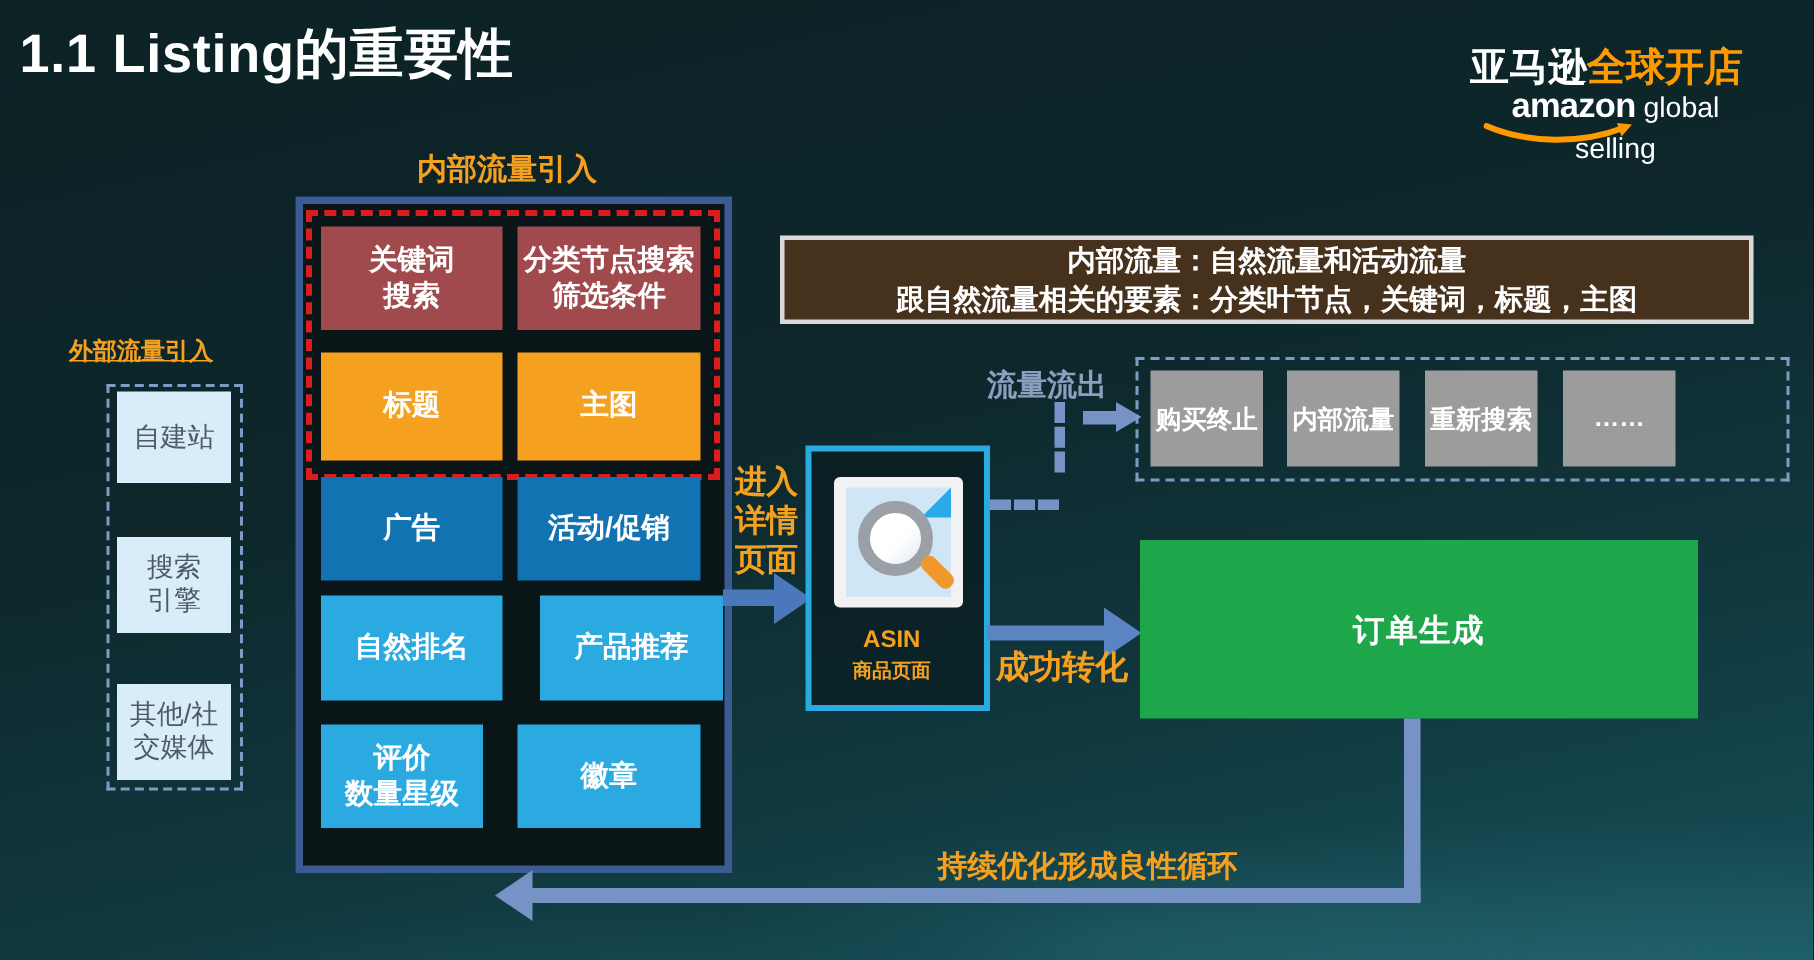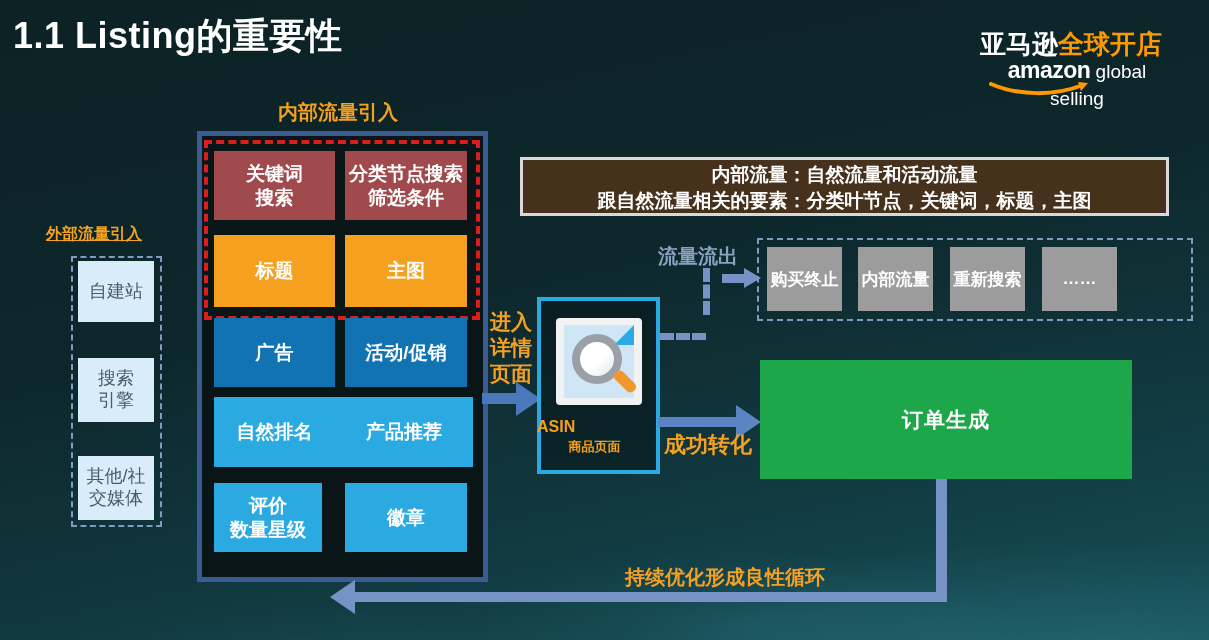--- a/index.html
+++ b/index.html
@@ -64,21 +64,21 @@
 
   
   .asin{left:537px;top:297px;width:115px;height:169px;border:4px solid var(--cyan);background:rgba(8,22,26,.55);}
   .asin-icon{left:556px;top:318px;width:86px;height:87px;background:#f2f2f2;border-radius:4px;}
   .asin-page{position:absolute;left:8px;top:7px;right:8px;bottom:7px;background:#cfe6f6;}
   .asin-fold{position:absolute;right:8px;top:7px;width:0;height:0;border-left:20px solid transparent;border-top:20px solid #2aabe8;
              transform:rotate(90deg);transform-origin:center;}
   .asin-lens{position:absolute;left:16px;top:16px;width:34px;height:34px;border:8px solid #9aa0a6;border-radius:50%;
              background:linear-gradient(135deg,#ffffff 55%,#dfeaf2 100%);}
   .asin-handle{position:absolute;left:56px;top:58px;width:26px;height:11px;background:#f0982b;border-radius:5px;transform:rotate(45deg);}
-  .asin-t1{left:537px;top:418px;width:115px;color:var(--orange);font-weight:bold;font-size:16px;}
+  .asin-t1{left:537px;top:418px;width:115px;text-align:center;color:var(--orange);font-weight:bold;font-size:16px;}
   .asin-t2{left:537px;top:438px;width:115px;text-align:center;color:var(--orange);font-weight:bold;font-size:13px;}
 
   .convert-label{left:664px;top:430px;font-size:22px;font-weight:bold;color:var(--orange);}
   .order{left:760px;top:360px;width:372px;height:119px;background:var(--green);color:#fff;font-size:21px;font-weight:bold;letter-spacing:1px;}
 
   .loop-label{left:560px;top:564px;width:330px;text-align:center;font-size:20px;font-weight:bold;color:var(--orange);}
 </style>
 </head>
 <body>
 
@@ -113,21 +113,21 @@
 
   <div class="abs ctr pre gbox c-red" style="left:214px;top:151px;width:121px;height:69px;">关键词
 搜索</div>
   <div class="abs ctr pre gbox c-red" style="left:345px;top:151px;width:122px;height:69px;">分类节点搜索
 筛选条件</div>
   <div class="abs ctr pre gbox c-or" style="left:214px;top:235px;width:121px;height:72px;">标题</div>
   <div class="abs ctr pre gbox c-or" style="left:345px;top:235px;width:122px;height:72px;">主图</div>
   <div class="abs ctr pre gbox c-db" style="left:214px;top:318px;width:121px;height:69px;">广告</div>
   <div class="abs ctr pre gbox c-db" style="left:345px;top:318px;width:122px;height:69px;">活动/促销</div>
   <div class="abs ctr pre gbox c-lb" style="left:214px;top:397px;width:121px;height:70px;">自然排名</div>
-  <div class="abs ctr pre gbox c-lb" style="left:335px;top:397px;width:138px;height:70px;">产品推荐</div>
+  <div class="abs ctr pre gbox c-lb" style="left:360px;top:397px;width:122px;height:70px;">产品推荐</div>
   <div class="abs ctr pre gbox c-lb" style="left:214px;top:483px;width:108px;height:69px;">评价
 数量星级</div>
   <div class="abs ctr pre gbox c-lb" style="left:345px;top:483px;width:122px;height:69px;">徽章</div>
 
   <div class="abs info">
     <div>内部流量：自然流量和活动流量</div>
     <div>跟自然流量相关的要素：分类叶节点，关键词，标题，主图</div>
   </div>
 
   <div class="abs outflow-label">流量流出</div>

